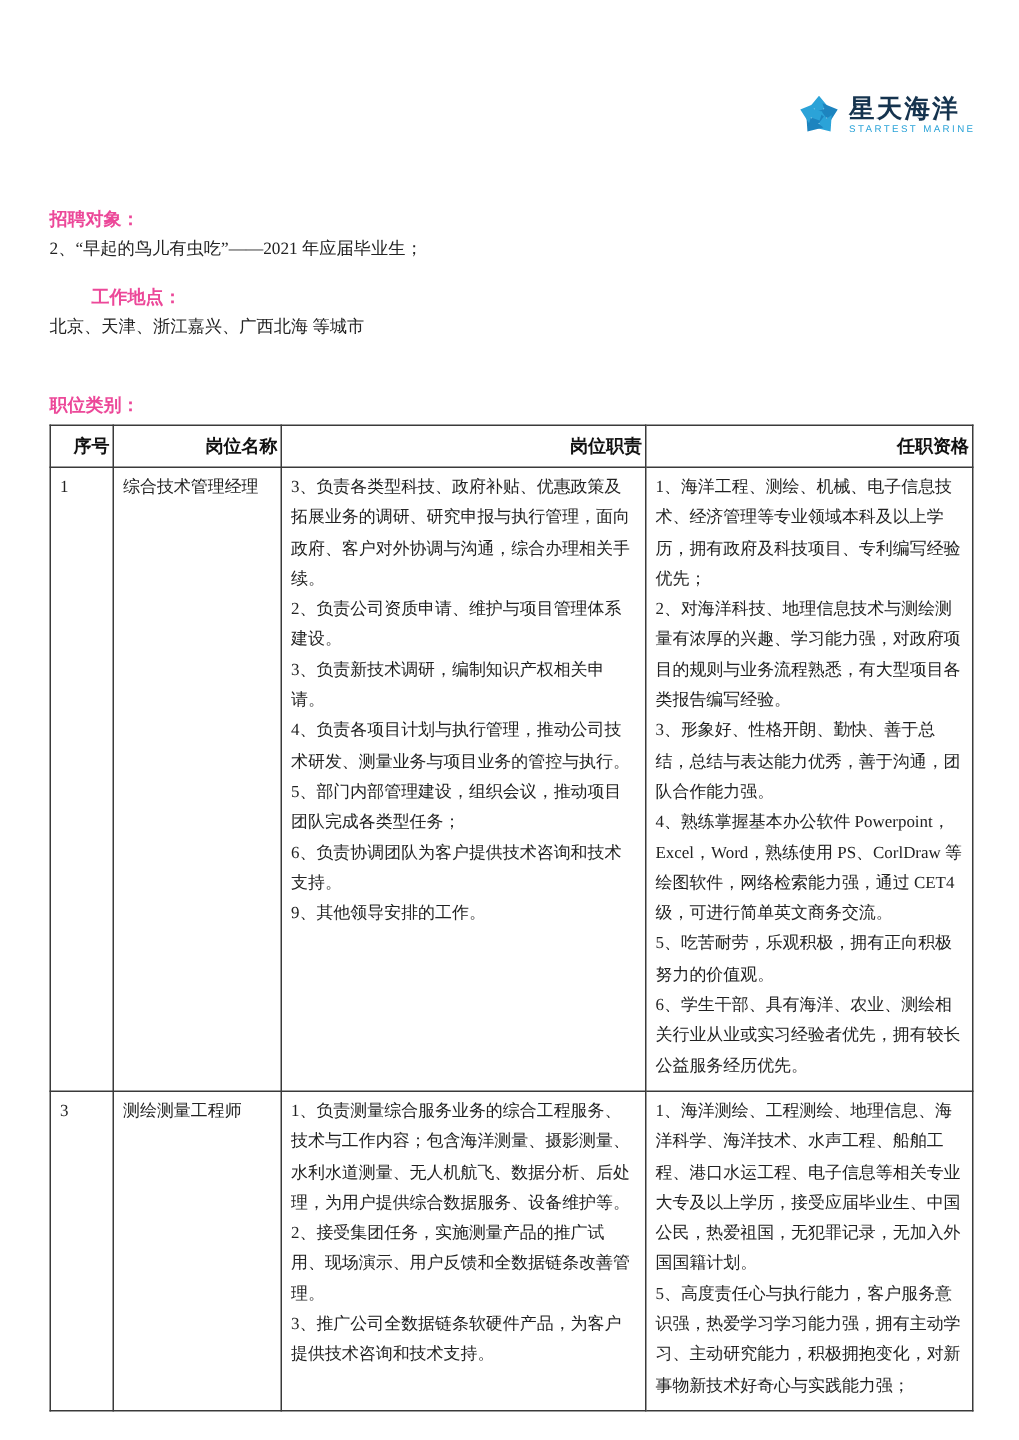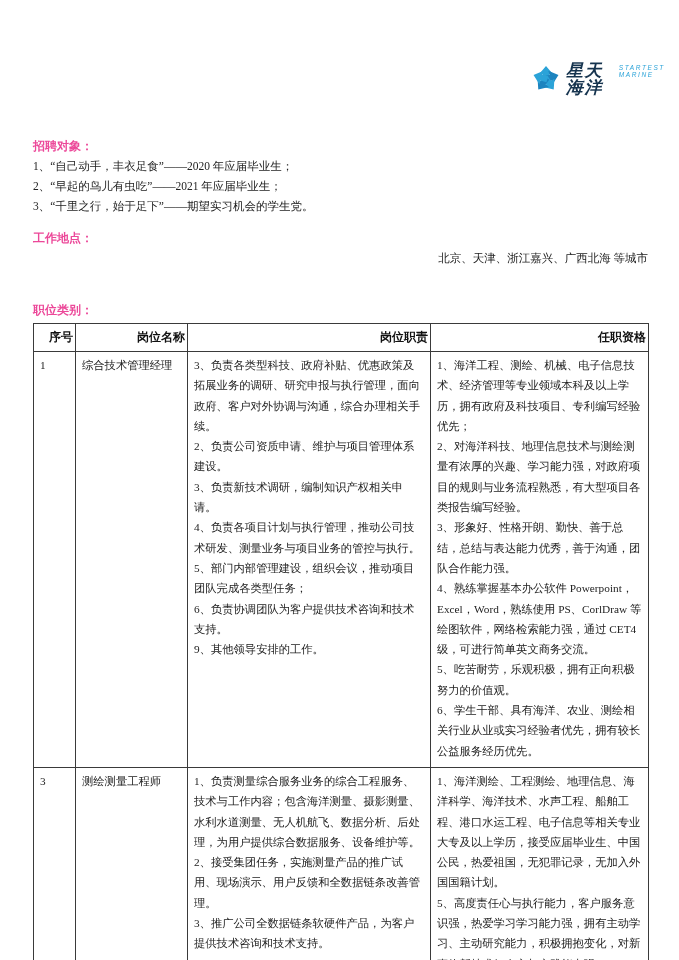--- a/index.html
+++ b/index.html
@@ -7,39 +7,39 @@
     width:679px;height:960px;background:#ffffff;
     font-family:"Liberation Serif","DejaVu Serif",serif;
     color:#1c1c1c;position:relative;overflow:hidden;
     -webkit-font-smoothing:antialiased;
   }
   .page{position:relative;width:679px;height:960px;}
 
   
   .logo{position:absolute;top:62px;left:531px;display:flex;align-items:center;gap:5px;}
   .logo-icon{width:30px;height:30px;flex:0 0 auto;}
-  .logo-text{display:flex;line-height:1;font-style:italic;}
+  .logo-text{display:flex;flex-direction:column;line-height:1;}
   .logo-cn{
     font-family:"Liberation Sans","DejaVu Sans",sans-serif;
     font-weight:bold;font-size:17px;letter-spacing:1.5px;color:#15334e;
   }
   .logo-en{
     font-family:"Liberation Sans","DejaVu Sans",sans-serif;
     font-size:6.5px;letter-spacing:1.6px;color:#2ba3d8;margin-top:3px;
   }
 
   
   .content{position:absolute;top:136px;left:33px;width:615px;}
   .h-bold{
     font-family:"Liberation Sans","DejaVu Sans",sans-serif;
     font-weight:bold;font-size:12px;line-height:20px;color:#ec4899;
   }
-  .plain{font-size:11.5px;line-height:20px;color:#222;text-align:right;}
+  .plain{font-size:11.5px;line-height:20px;color:#222;}
   .recruit-list div{font-size:11.5px;line-height:20px;color:#222;}
-  .sec-gap-1{margin-top:12px;}
+  .sec-gap-1{margin-top:12px;margin-left:28px;}
   .sec-gap-2{margin-top:32px;}
 
   
   table.jobs{
     border-collapse:collapse;table-layout:fixed;width:615px;margin-top:3px;
   }
   table.jobs col.c-no{width:42px;}
   table.jobs col.c-title{width:112px;}
   table.jobs col.c-duties{width:243px;}
   table.jobs col.c-quals{width:218px;}
@@ -74,23 +74,21 @@
     <div class="logo-text">
       <span class="logo-cn">星天海洋</span>
       <span class="logo-en">STARTEST MARINE</span>
     </div>
   </div>
 
   <div class="content">
 
     <div class="h-bold">招聘对象：</div>
     <div class="recruit-list">
-        <div>1、“自己动手，丰衣足食”——2020 年应届毕业生；</div>
         <div>2、“早起的鸟儿有虫吃”——2021 年应届毕业生；</div>
-        <div>3、“千里之行，始于足下”——期望实习机会的学生党。</div>
       </div>
 
     <div class="h-bold sec-gap-1">工作地点：</div>
     <div class="plain">北京、天津、浙江嘉兴、广西北海  等城市</div>
 
     <div class="h-bold sec-gap-2">职位类别：</div>
 
     <table class="jobs">
       <colgroup>
         <col class="c-no">

